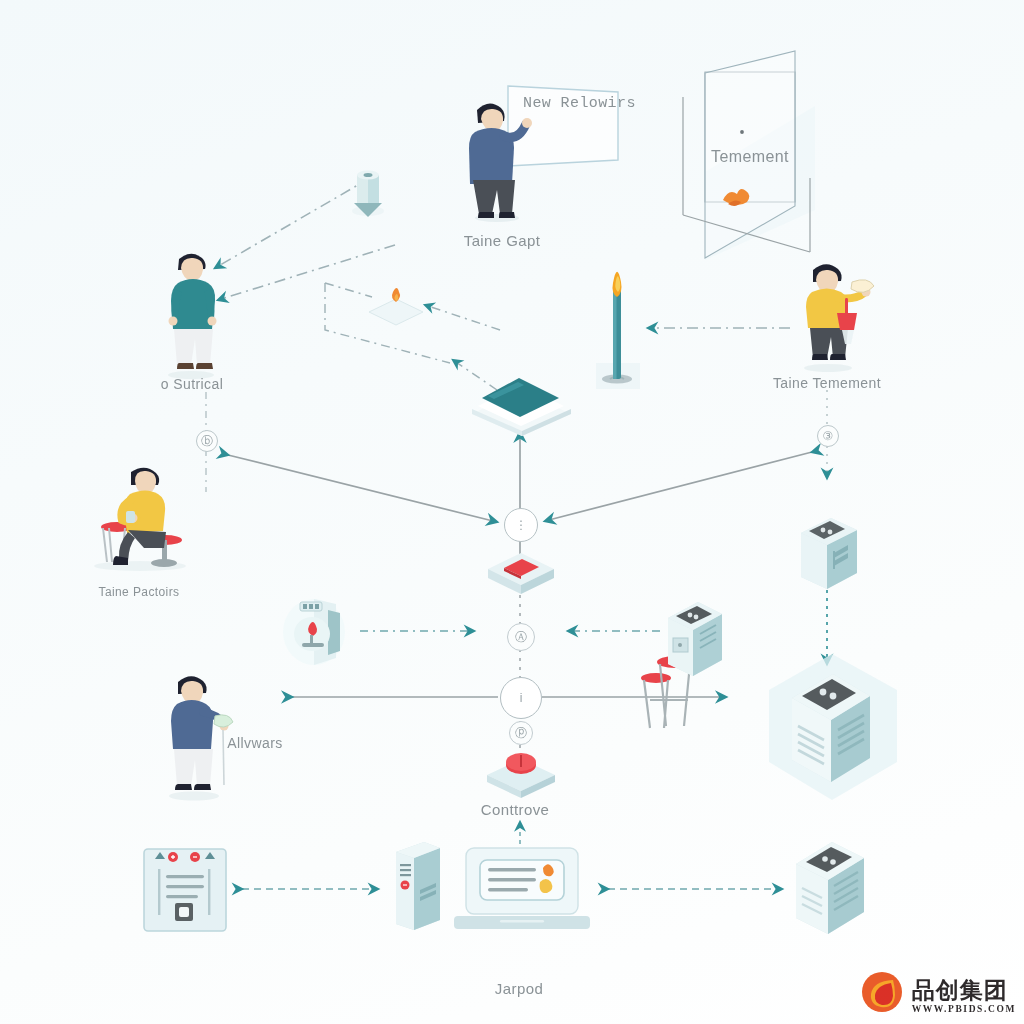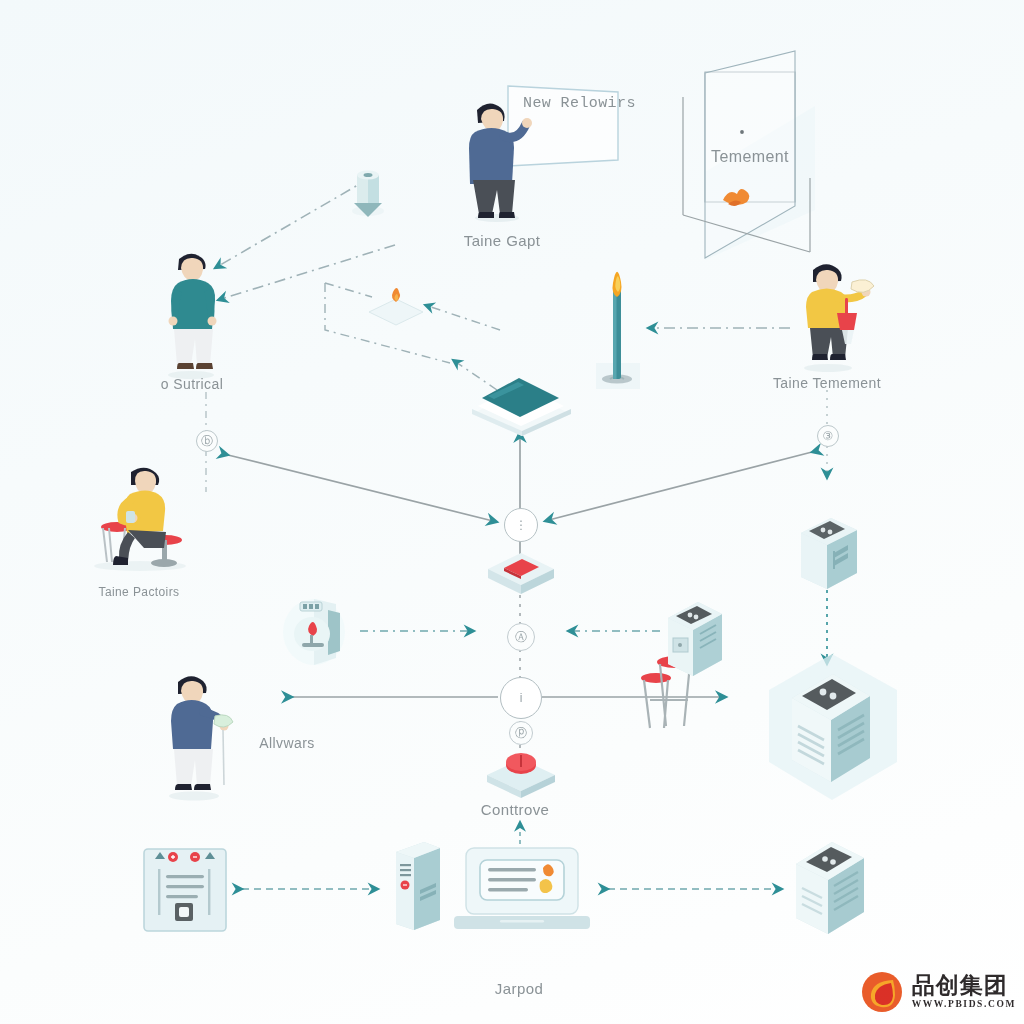--- a/index.html
+++ b/index.html
@@ -4,21 +4,21 @@
 <style>
   html,body{margin:0;padding:0;background:#ffffff;}
   body{font-family:"Liberation Sans",sans-serif;}
   #stage{position:relative;width:1024px;height:1024px;overflow:hidden;
          background:linear-gradient(160deg,#f3f9fb 0%,#f7fbfc 35%,#fbfdfd 70%,#ffffff 100%);}
   .node{position:absolute;}
   .lbl{position:absolute;color:#8a9296;font-size:14px;letter-spacing:.4px;
        white-space:nowrap;text-align:center;font-family:"Liberation Sans",sans-serif;}
   .lbl.c{transform:translateX(-50%);}
   svg{display:block;overflow:visible;}
-  .wm{position:absolute;right:8px;bottom:10px;display:flex;align-items:center;gap:8px;opacity:.95;}
+  .wm{position:absolute;right:8px;bottom:10px;display:flex;align-items:flex-end;gap:8px;opacity:.95;}
   .wm-cn{font-family:"Liberation Sans",sans-serif;font-weight:700;font-size:23px;color:#231f20;letter-spacing:1px;line-height:1;}
   .wm-url{font-family:Liberation Serif, serif;font-weight:700;font-size:9.5px;color:#231f20;letter-spacing:1.6px;line-height:1;margin-top:3px;}
 </style>
 </head>
 <body>
 
 <div id="stage">
 
   <svg class="node" style="left:0;top:0;width:1024px;height:1024px" viewBox="0 0 1024 1024">
     <defs>
@@ -326,21 +326,21 @@
   <div class="node" style="left: 507px; top: 623px; width: 26px; height: 26px; border: 1.5px solid rgb(194, 204, 208); border-radius: 50%; background: rgb(251, 253, 253); display: flex; align-items: center; justify-content: center; color: rgb(154, 165, 169); font-size: 12px; font-family: &quot;Liberation Sans&quot;, sans-serif;">Ⓐ</div>
   <div class="node" style="left: 500px; top: 677px; width: 40px; height: 40px; border: 1.8px solid rgb(178, 190, 194); border-radius: 50%; background: rgb(255, 255, 255); display: flex; align-items: center; justify-content: center; color: rgb(154, 165, 169); font-size: 12px; font-family: &quot;Liberation Sans&quot;, sans-serif;">i</div>
   <div class="node" style="left: 509px; top: 721px; width: 22px; height: 22px; border: 1.4px solid rgb(194, 204, 208); border-radius: 50%; background: rgb(251, 253, 253); display: flex; align-items: center; justify-content: center; color: rgb(154, 165, 169); font-size: 12px; font-family: &quot;Liberation Sans&quot;, sans-serif;">ⓟ</div>
 
   <div class="lbl" style="left:523px;top:95px;font-size:15px;font-family:Liberation Mono, monospace;">New Relowirs</div>
   <div class="lbl c" style="left:750px;top:148px;font-size:16px;">Temement</div>
   <div class="lbl c" style="left:502px;top:232px;font-size:15px;">Taine Gapt</div>
   <div class="lbl c" style="left:192px;top:376px;font-size:14px;">o Sutrical</div>
   <div class="lbl c" style="left:827px;top:375px;font-size:14px;">Taine Temement</div>
   <div class="lbl c" style="left:139px;top:585px;font-size:12px;">Taine Pactoirs</div>
-  <div class="lbl c" style="left:255px;top:735px;font-size:14px;margin-left:32px;">Allvwars</div>
+  <div class="lbl c" style="left:255px;top:735px;font-size:14px;">Allvwars</div>
   <div class="lbl c" style="left:515px;top:801px;font-size:15px;">Conttrove</div>
   <div class="lbl c" style="left:519px;top:980px;font-size:15px;">Jarpod</div>
 
   <div class="wm">
     <svg width="44" height="44" viewBox="0 0 44 44">
       <circle cx="22" cy="22" r="20" fill="#e8541f"></circle>
       <path d="M33 10 q-20 1 -22 14 q-1 11 10 13 q13 2 14 -12 q0 -8 -2 -15z" fill="#f6a21e"></path>
       <path d="M31 13 q-14 2 -16 12 q-1 8 7 10 q10 1 11 -9 q0 -7 -2 -13z" fill="#d9261c"></path>
     </svg>
     <div>

